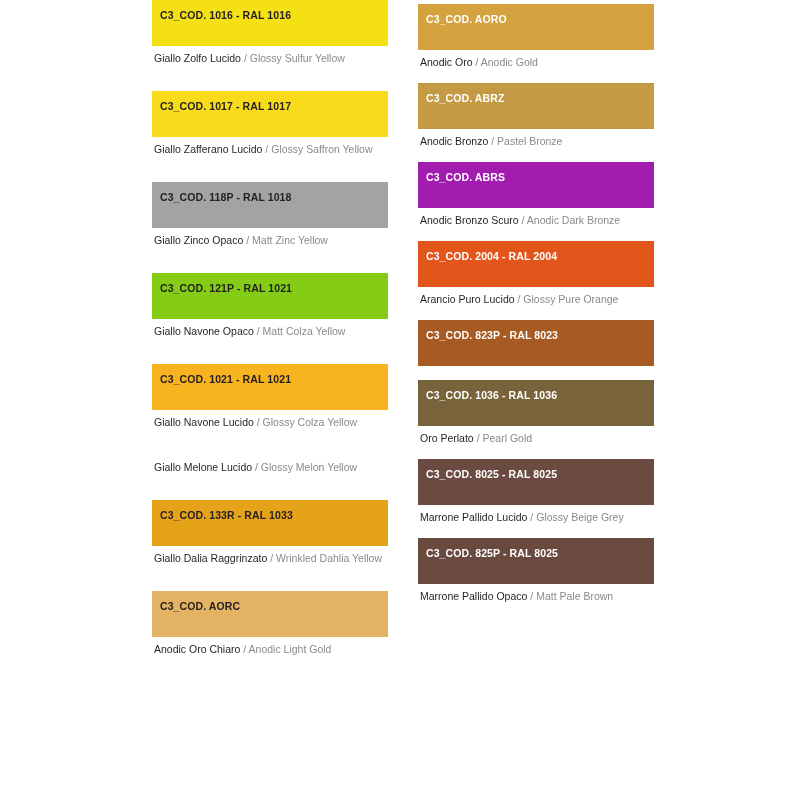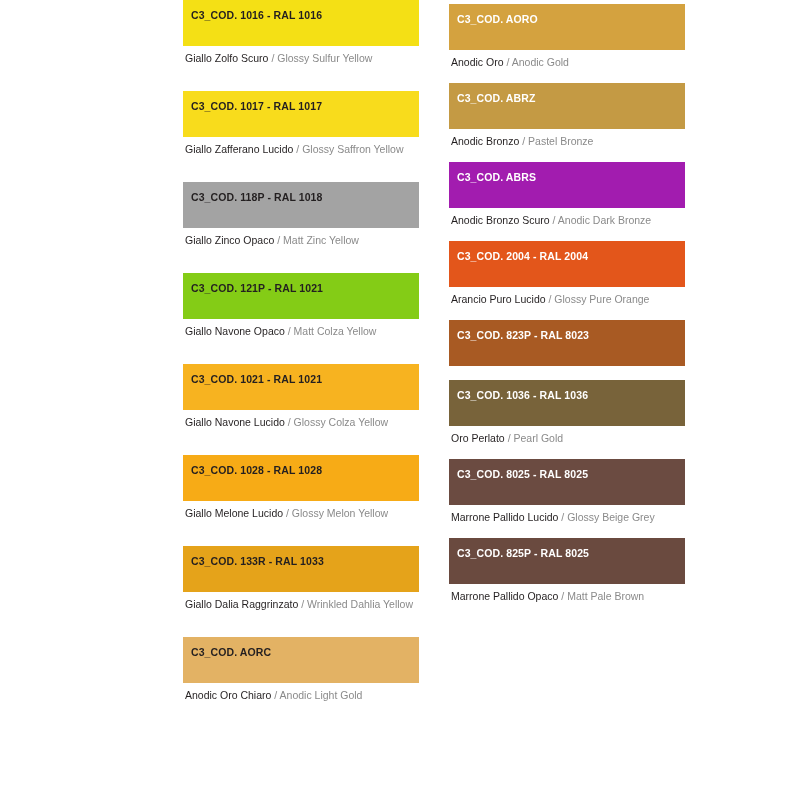--- a/index.html
+++ b/index.html
@@ -9,21 +9,20 @@
     height: 800px;
     background: #ffffff;
     font-family: "Liberation Sans", sans-serif;
   }
   .page {
     position: relative;
     width: 800px;
     height: 656px;
     box-sizing: border-box;
     background: #fff;
-    padding-left: 31px;
   }
   .columns {
     display: flex;
     flex-direction: row;
     padding-left: 152px;
     padding-top: 0px;
     gap: 30px;
   }
   .column {
     display: flex;
@@ -73,21 +72,21 @@
 <div class="page">
   <div class="columns">
 
     <div class="column col-left">
 
       <div class="swatch-item">
         <div class="chip" style="background:#f4e015">
           <span class="code" style="color:#231f20">C3_COD. 1016 - RAL 1016</span>
         </div>
         <div class="caption">
-          <span class="it">Giallo Zolfo Scuro</span>
+          <span class="it">Giallo Zolfo Lucido</span>
           <span class="sep">/</span>
           <span class="en">Glossy Sulfur Yellow</span>
         </div>
       </div>
 
       <div class="swatch-item">
         <div class="chip" style="background:#f8dc1c">
           <span class="code" style="color:#231f20">C3_COD. 1017 - RAL 1017</span>
         </div>
         <div class="caption">
@@ -125,23 +124,20 @@
           <span class="code" style="color:#231f20">C3_COD. 1021 - RAL 1021</span>
         </div>
         <div class="caption">
           <span class="it">Giallo Navone Lucido</span>
           <span class="sep">/</span>
           <span class="en">Glossy Colza Yellow</span>
         </div>
       </div>
 
       <div class="swatch-item">
-        <div class="chip" style="background:#f7ab16">
-          <span class="code" style="color:#231f20">C3_COD. 1028 - RAL 1028</span>
-        </div>
         <div class="caption">
           <span class="it">Giallo Melone Lucido</span>
           <span class="sep">/</span>
           <span class="en">Glossy Melon Yellow</span>
         </div>
       </div>
 
       <div class="swatch-item">
         <div class="chip" style="background:#e5a31a">
           <span class="code" style="color:#231f20">C3_COD. 133R - RAL 1033</span>

